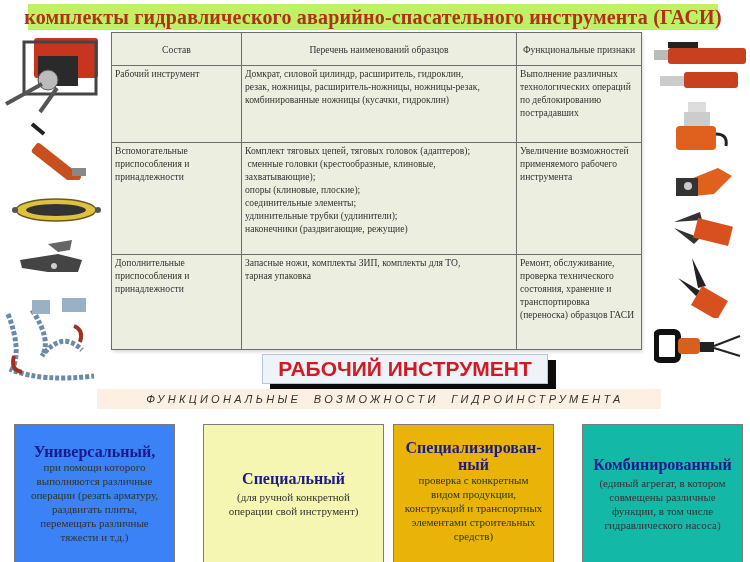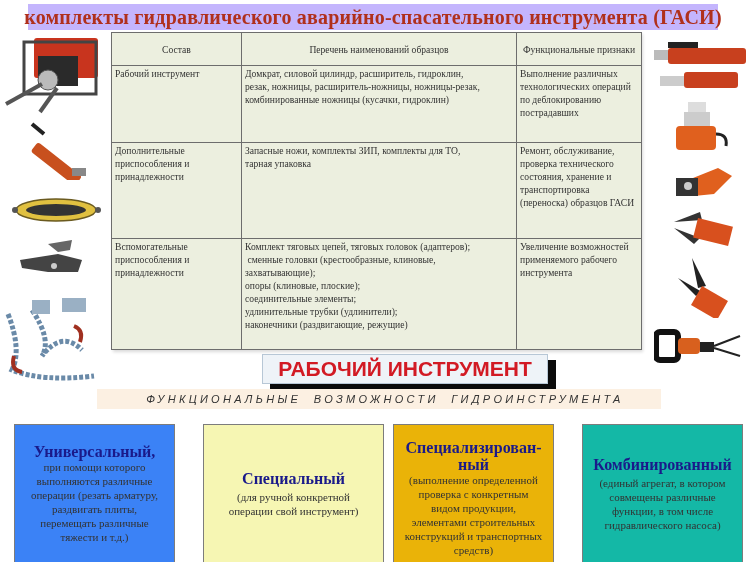--- a/index.html
+++ b/index.html
@@ -1,21 +1,21 @@
 <!DOCTYPE html>
 <html><head>
 <meta charset="utf-8">
 <style>
   * { box-sizing: border-box; margin: 0; padding: 0; }
   html, body { width: 750px; height: 562px; background: #ffffff; overflow: hidden; }
   body { position: relative; font-family: "Liberation Serif", "DejaVu Serif", serif; color: #222; }
 
   .title-bar {
     position: absolute; left: 28px; top: 4px; width: 690px; height: 26px;
-    background: #c4b5fd; display: flex; align-items: center; justify-content: center;
+    background: #bef264; display: flex; align-items: center; justify-content: center;
   }
   .title-bar span {
     font-family: "Liberation Serif", serif; font-weight: bold; font-size: 20px;
     color: #b0301c; letter-spacing: 0.2px; white-space: nowrap;
   }
 
   .table-wrap {
     position: absolute; left: 111px; top: 32px; width: 530px; height: 318px;
     background: #ecefdf; box-shadow: 2px 2px 3px rgba(0,0,0,0.15);
   }
@@ -123,41 +123,41 @@
     </tr>
     <tr style="height:67px">
       <td>Рабочий инструмент</td>
       <td>
         <span class="line">Домкрат, силовой цилиндр, расширитель, гидроклин,</span>
         <span class="line">резак, ножницы, расширитель-ножницы, ножницы-резак,</span>
         <span class="line">комбинированные ножницы (кусачки, гидроклин)</span>
       </td>
       <td>Выполнение различных технологических операций по деблокированию пострадавших</td>
     </tr>
-    <tr style="height:83px">
-      <td>Дополнительные приспособления и принадлежности</td>
-      <td>
-        <span class="line">Запасные ножи, комплекты ЗИП, комплекты для ТО,</span>
-        <span class="line">тарная упаковка</span>
-      </td>
-      <td>Ремонт, обслуживание, проверка технического состояния, хранение и транспортировка (переноска) образцов ГАСИ</td>
-    </tr>
     <tr style="height:97px">
       <td>Вспомогательные приспособления и принадлежности</td>
       <td>
         <span class="line">Комплект тяговых цепей, тяговых головок (адаптеров);</span>
         <span class="line" style="white-space:pre"> сменные головки (крестообразные, клиновые,</span>
         <span class="line">захватывающие);</span>
         <span class="line">опоры (клиновые, плоские);</span>
         <span class="line">соединительные элементы;</span>
         <span class="line">удлинительные трубки (удлинители);</span>
         <span class="line">наконечники (раздвигающие, режущие)</span>
       </td>
       <td>Увеличение возможностей применяемого рабочего инструмента</td>
     </tr>
+    <tr style="height:83px">
+      <td>Дополнительные приспособления и принадлежности</td>
+      <td>
+        <span class="line">Запасные ножи, комплекты ЗИП, комплекты для ТО,</span>
+        <span class="line">тарная упаковка</span>
+      </td>
+      <td>Ремонт, обслуживание, проверка технического состояния, хранение и транспортировка (переноска) образцов ГАСИ</td>
+    </tr>
   </tbody>
     </table>
 </div>
 
 <svg class="side-img" style="left:648px;top:38px" width="100" height="56" viewBox="0 0 100 56">
   <rect x="20" y="4" width="30" height="6" fill="#222"></rect>
   <rect x="6" y="12" width="14" height="10" fill="#bbb"></rect>
   <rect x="20" y="10" width="78" height="16" rx="3" fill="#c8401e"></rect>
   <rect x="12" y="38" width="24" height="10" fill="#ccc"></rect>
   <rect x="36" y="34" width="54" height="16" rx="3" fill="#c8401e"></rect>
@@ -210,25 +210,24 @@
 
 <div class="card card2">
   <div class="ct">Специальный</div>
   <div class="cd" style="margin-top:3px">(для ручной конкретной</div>
   <div class="cd">операции свой инструмент)</div>
 </div>
 
 <div class="card card3">
   <div class="ct">Специализирован-</div>
   <div class="ct">ный</div>
-  <div class="cd">(выполнение определенной</div>
   <div class="cd">проверка с конкретным</div>
   <div class="cd">видом продукции,</div>
+  <div class="cd">конструкций и транспортных</div>
   <div class="cd">элементами строительных</div>
-  <div class="cd">конструкций и транспортных</div>
   <div class="cd">средств)</div>
 </div>
 
 <div class="card card4">
   <div class="ct">Комбинированный</div>
   <div class="cd" style="margin-top:3px">(единый агрегат, в котором</div>
   <div class="cd">совмещены различные</div>
   <div class="cd">функции, в том числе</div>
   <div class="cd">гидравлического насоса)</div>
 </div>

